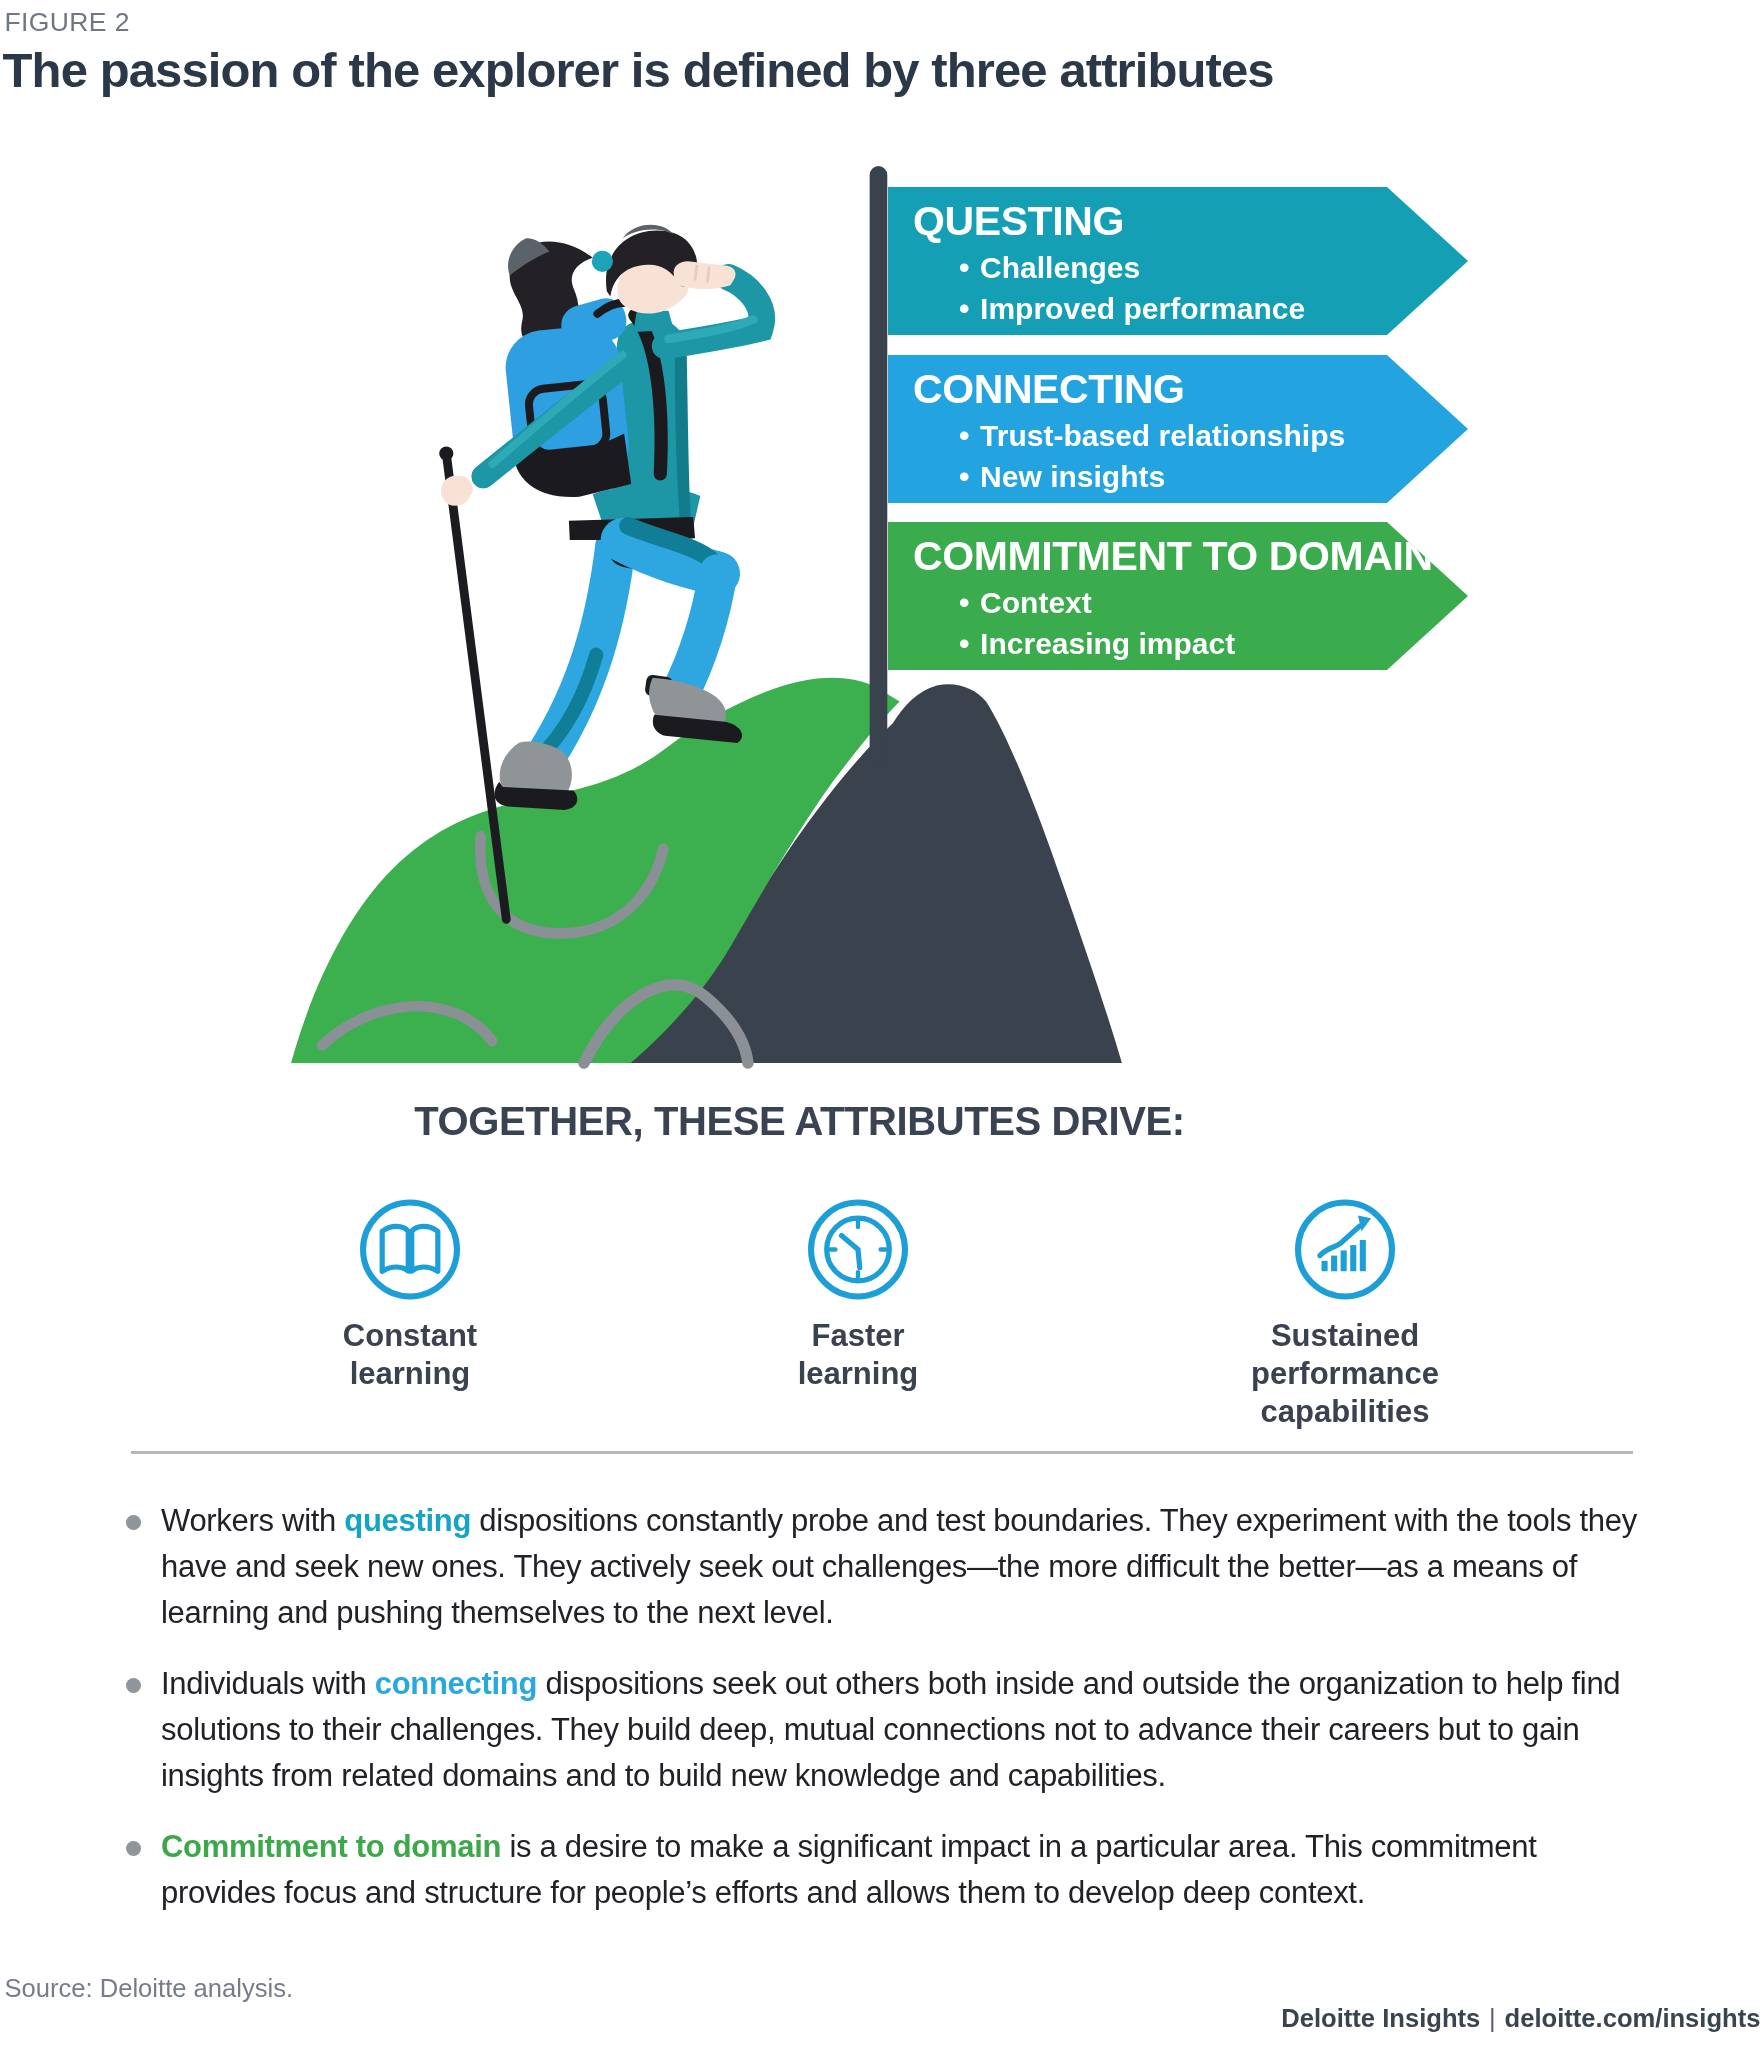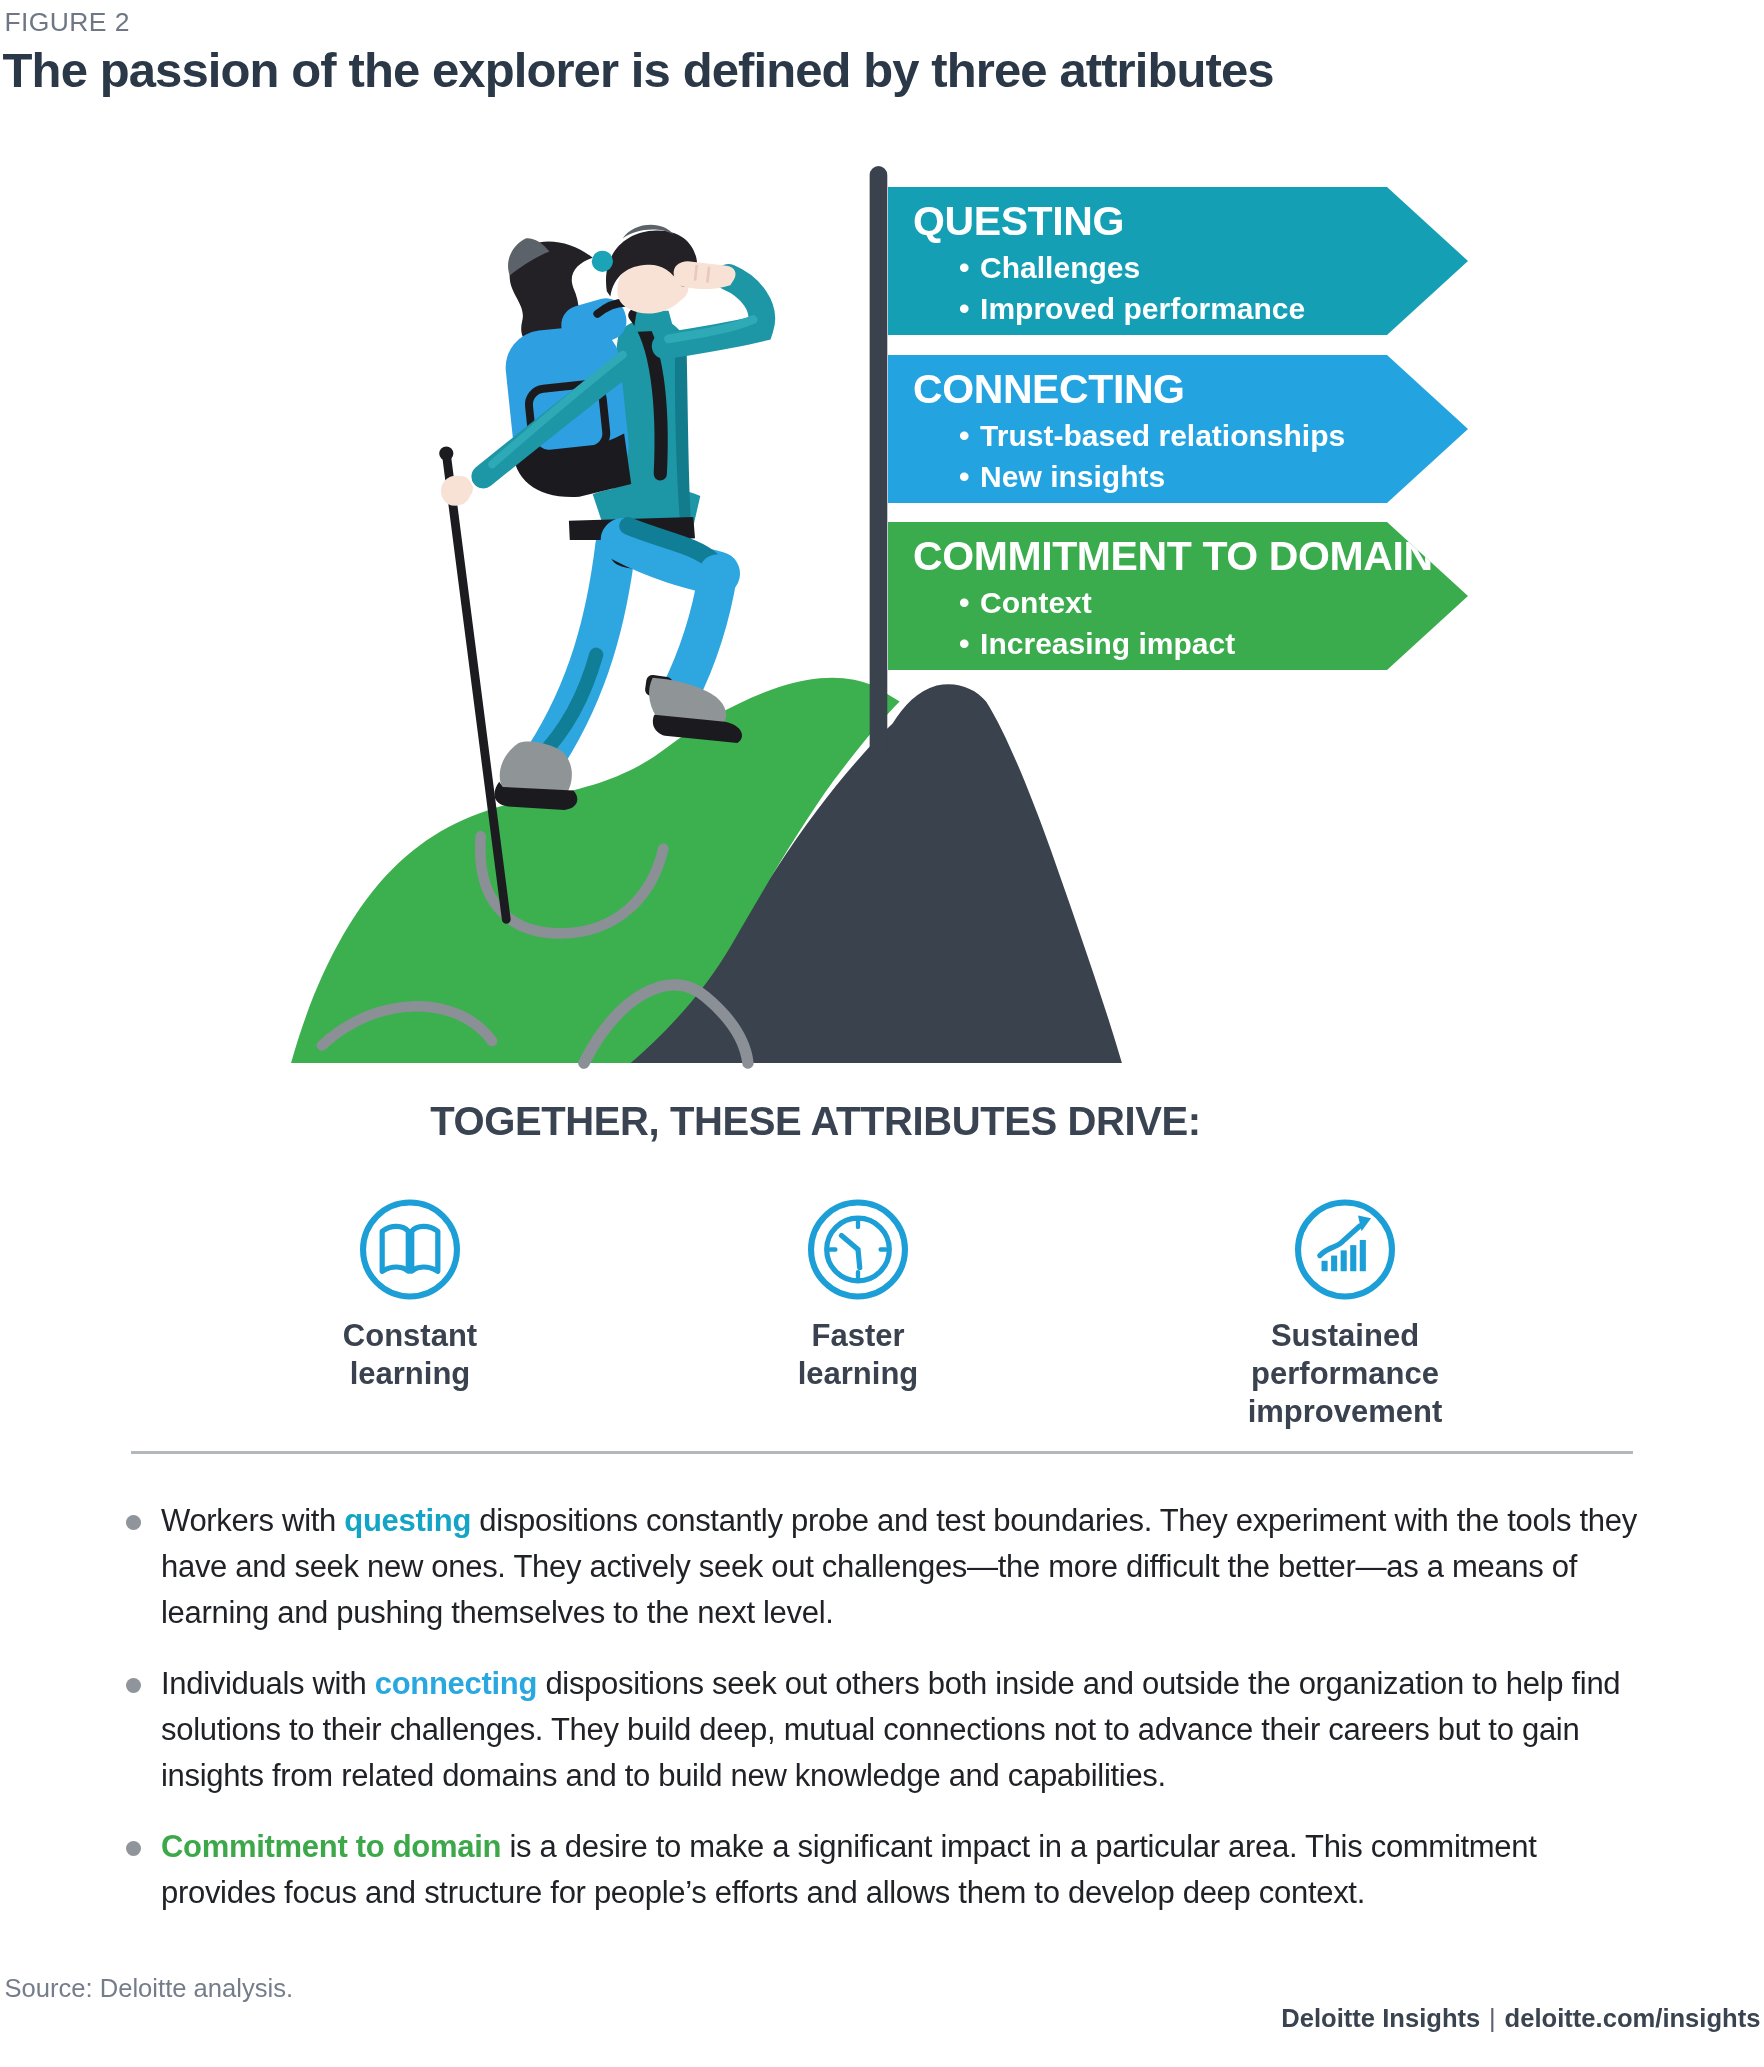--- a/index.html
+++ b/index.html
@@ -12,21 +12,21 @@
 
   
   .banner{position:absolute;left:888px;width:580px;height:148px;color:#fff;
           clip-path:polygon(0 0, calc(100% - 81px) 0, 100% 50%, calc(100% - 81px) 100%, 0 100%);}
   .banner-title{margin:11.5px 0 0 25px;font-size:41px;font-weight:bold;letter-spacing:-0.4px;line-height:44px;}
   .banner-bullets{margin:4.4px 0 0 71px;}
   .banner-bullet{font-size:30px;line-height:41px;font-weight:700;}
   .banner-bullet .dot{display:inline-block;margin-right:10.6px;}
 
   .drive-heading{position:absolute;left:0;top:1099px;width:1599px;text-align:center;
-                 font-size:40px;font-weight:bold;color:#3A4352;letter-spacing:-0.4px;padding-left:16px;}
+                 font-size:40px;font-weight:bold;color:#3A4352;letter-spacing:-0.4px;}
 
   .attribute{position:absolute;top:1193px;width:353px;transform:translateX(-50%);text-align:center;}
   .attribute .icon-wrap{display:inline-block;width:113px;height:113px;}
   .attr-label{margin-top:8px;font-size:31px;font-weight:bold;color:#3A4250;line-height:38px;white-space:pre-line;}
 
   .divider{position:absolute;left:131px;top:1451px;width:1502px;height:2.6px;background:#B4B8BC;}
 
   .bullet-points{position:absolute;left:126px;top:1498px;width:1522px;color:#202227;}
   .bullet-item{position:relative;padding-left:35px;margin-bottom:25px;font-size:31px;line-height:46px;letter-spacing:-0.3px;}
   .bullet-item::before{content:"";position:absolute;left:0;top:17px;width:15px;height:15px;border-radius:50%;background:#8F959B;}
@@ -169,21 +169,21 @@
         <rect x="49" y="72" width="7" height="18" fill="var(--icon-blue)"></rect>
         <rect x="60" y="66" width="7" height="24" fill="var(--icon-blue)"></rect>
         <rect x="71" y="60" width="7" height="30" fill="var(--icon-blue)"></rect>
         <rect x="82" y="54" width="7" height="36" fill="var(--icon-blue)"></rect>
         <path d="M36,72 C48,60 56,64 64,54 L82,38" stroke="var(--icon-blue)" stroke-width="6" fill="none" stroke-linecap="round"></path>
         <polygon points="80,26 95,29 84,44" fill="var(--icon-blue)"></polygon>
       </svg>
     </span>
     <div class="attr-label">Sustained
 performance
-improvement</div>
+capabilities</div>
   </div>
 
   <div class="divider"></div>
 
   <div class="bullet-points">
     <div class="bullet-item"><span>Workers with </span><span class="term" style="color: rgb(20, 165, 198);">questing</span><span> dispositions constantly probe and test boundaries. They experiment with the tools they have and seek new ones. They actively seek out challenges—the more difficult the better—as a means of learning and pushing themselves to the next level.</span></div>
     <div class="bullet-item"><span>Individuals with </span><span class="term" style="color: rgb(41, 168, 224);">connecting</span><span> dispositions seek out others both inside and outside the organization to help find solutions to their challenges. They build deep, mutual connections not to advance their careers but to gain insights from related domains and to build new knowledge and capabilities.</span></div>
     <div class="bullet-item"><span></span><span class="term" style="color: rgb(60, 168, 74);">Commitment to domain</span><span> is a desire to make a significant impact in a particular area. This commitment provides focus and structure for people’s efforts and allows them to develop deep context.</span></div>
   </div>
 

